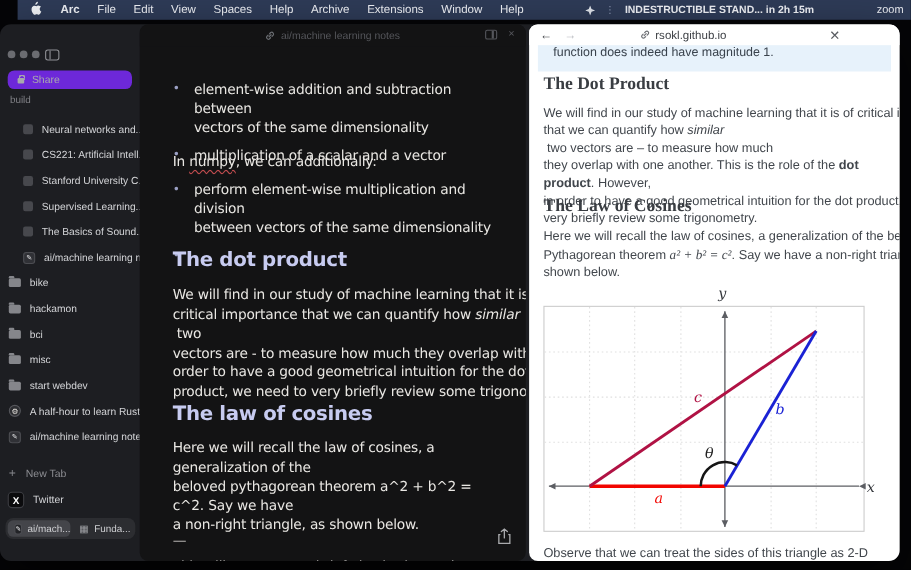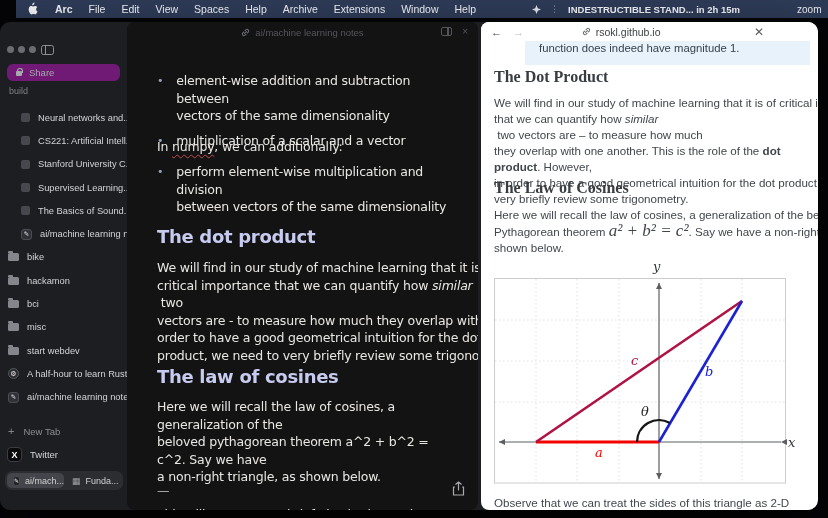--- a/index.html
+++ b/index.html
@@ -26,21 +26,21 @@
             background:#1d1e22; border-radius:10px; overflow:hidden;
             box-shadow:0 18px 45px rgba(0,0,0,.65); }
 
   
   .sidebar { position:absolute; left:0; top:0; width:127px; height:488px; color:#c9cacd; }
   .traffic { position:absolute; left:7px; top:24px; display:flex; gap:4px; align-items:center;}
   .tl { width:7px; height:7px; border-radius:50%; background:#6b6c71; }
   .sb-toggle { position:absolute; left:41px; top:23px; width:13px; height:10px;
                border:1.3px solid #8f9095; border-radius:2.5px; }
   .sb-toggle::before{ content:""; position:absolute; left:3px; top:0; bottom:0; width:1.3px; background:#8f9095;}
-  .pill { position:absolute; left:7px; top:42px; width:113px; height:17px; background:#701a75;
+  .pill { position:absolute; left:7px; top:42px; width:113px; height:17px; background:#6d28d9;
           border-radius:6px; display:flex; align-items:center; gap:7px; padding:0 9px;
           font-size:9.5px; color:#a8a9ad; }
   .lock { width:6px; height:5px; background:#a8a9ad; border-radius:1px; position:relative; margin-top:2px;}
   .lock::before{ content:""; position:absolute; left:1px; top:-3px; width:4px; height:4px;
                  border:1px solid #a8a9ad; border-bottom:none; border-radius:3px 3px 0 0;}
   .section-label { position:absolute; left:9px; top:64px; font-size:9px; color:#808186; }
   .sb-list { position:absolute; left:0; top:84px; width:127px; }
   .sb-item { height:23.3px; display:flex; align-items:center; gap:8px; padding:0 8px 0 21px;
              font-size:9.3px; color:#d3d4d7; white-space:nowrap; overflow:hidden; }
   .sb-item.toplevel { padding-left:8px; }
@@ -97,27 +97,27 @@
   
   .peek { position:absolute; left:481px; top:0; width:337px; height:488px; background:#ffffff;
           border-radius:8px; overflow:hidden; color:#41464c; }
   .peek-nav { position:absolute; left:0; top:0; width:100%; height:19px; display:flex; align-items:center;
               padding:0 10px; font-size:11px; color:#3e4146; background:#fff; z-index:3; }
   .nav-arrow { width:22px; font-size:11px; }
   .nav-arrow.fwd { color:#b9bcc0; }
   .peek-url { margin:0 auto; display:flex; align-items:center; gap:5px; font-size:10.5px; color:#3e4146; }
   .peek-close { margin-left:auto; color:#5a5d62; font-size:12px; }
   .callout { position:absolute; left:8px; right:8px; top:19px; height:24px; background:#e7f2fb;
-             padding:1px 14px 0; font-size:11.3px; color:#39424c;margin-left:36px; }
+             padding:1px 14px 0; font-size:11.3px; color:#39424c; }
   .peek h2 { font-family:"Liberation Serif",serif; font-size:16px; font-weight:bold; color:#393d42; }
   .peek-h1 { position:absolute; left:13px; top:46px; }
   .peek-p1 { position:absolute; left:13px; right:14px; top:73px; font-size:11.6px; line-height:16px; }
   .peek-h2 { position:absolute; left:13px; top:157px; }
   .peek-p2 { position:absolute; left:13px; right:14px; top:185px; font-size:11.6px; line-height:16px; }
-  .math { font-family:"Liberation Serif",serif; font-style:italic; font-size:17px; }
+  .math { font-family:"Liberation Serif",serif; font-style:italic; font-size:12px; }
   .figure { position:absolute; left:8px; top:237px; }
   .peek-footer { position:absolute; left:13px; right:14px; top:474px; font-size:11.6px; }
   .chain { stroke:#6b6e73; }
 </style>
 </head>
 <body>
 
 <div class="screen">
 
   <div class="menubar">

